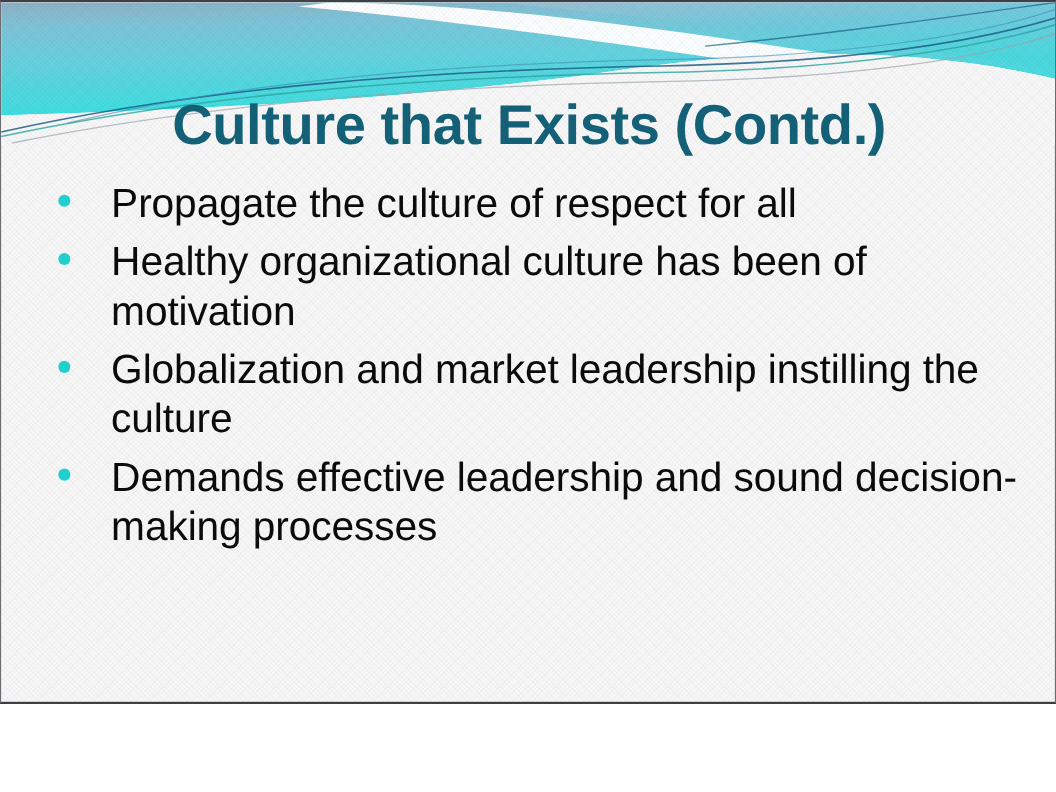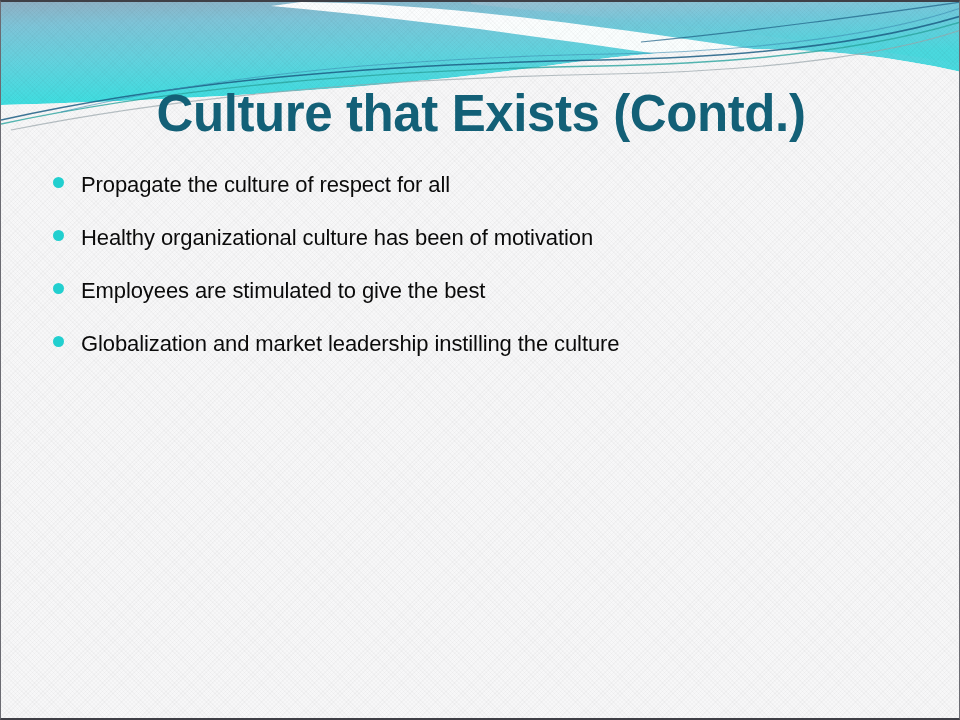--- a/index.html
+++ b/index.html
@@ -7,21 +7,21 @@
     padding: 0;
     background: #ffffff;
   }
   body {
     font-family: "Liberation Sans", sans-serif;
   }
 
   #slide {
     position: relative;
     width: 960px;
-    height: 720px;
+    height: 640px;
     overflow: hidden;
     background-color: #f7f7f8;
     box-sizing: border-box;
     border-top: 2px solid #3f3f46;
     border-bottom: 2px solid #3f3f46;
     border-left: 1px solid #6b6b72;
     border-right: 1px solid #6b6b72;
   }
 
   
@@ -78,24 +78,25 @@
     width: 11px;
     height: 11px;
     border-radius: 50%;
     background: #22cfcf;
     margin-top: 15px;
     margin-right: 17px;
   }
 
   .bullet-text {
     flex: 1 1 auto;
-    font-size: 22px;
+    font-size: 37px;
     line-height: 45px;
     color: #0b0b0b;
     letter-spacing: -0.1px;
+    margin-left: 20px;
   }
 </style>
 </head>
 <body>
 
 <div id="slide">
 
   <div id="banner">
     <svg width="960" height="130" viewBox="0 0 960 130" xmlns="http://www.w3.org/2000/svg">
       <defs>
@@ -143,28 +144,28 @@
       <span class="bullet-text">Propagate the culture of respect for all</span>
     </div>
 
 
 
     <div class="bullet-row">
       <span class="bullet-dot"></span>
       <span class="bullet-text">Healthy organizational culture has been of motivation</span>
     </div>
 
-    <div class="bullet-row">
-      <span class="bullet-dot"></span>
-      <span class="bullet-text">Employees are stimulated to give the best</span>
-    </div>
 
     <div class="bullet-row">
       <span class="bullet-dot"></span>
       <span class="bullet-text">Globalization and market leadership instilling the culture</span>
     </div>
 
+    <div class="bullet-row">
+      <span class="bullet-dot"></span>
+      <span class="bullet-text">Demands effective leadership and sound decision-making processes</span>
+    </div>
 
   </div>
 
   <div id="paper-texture"></div>
 
 </div>
 
 </body></html>

